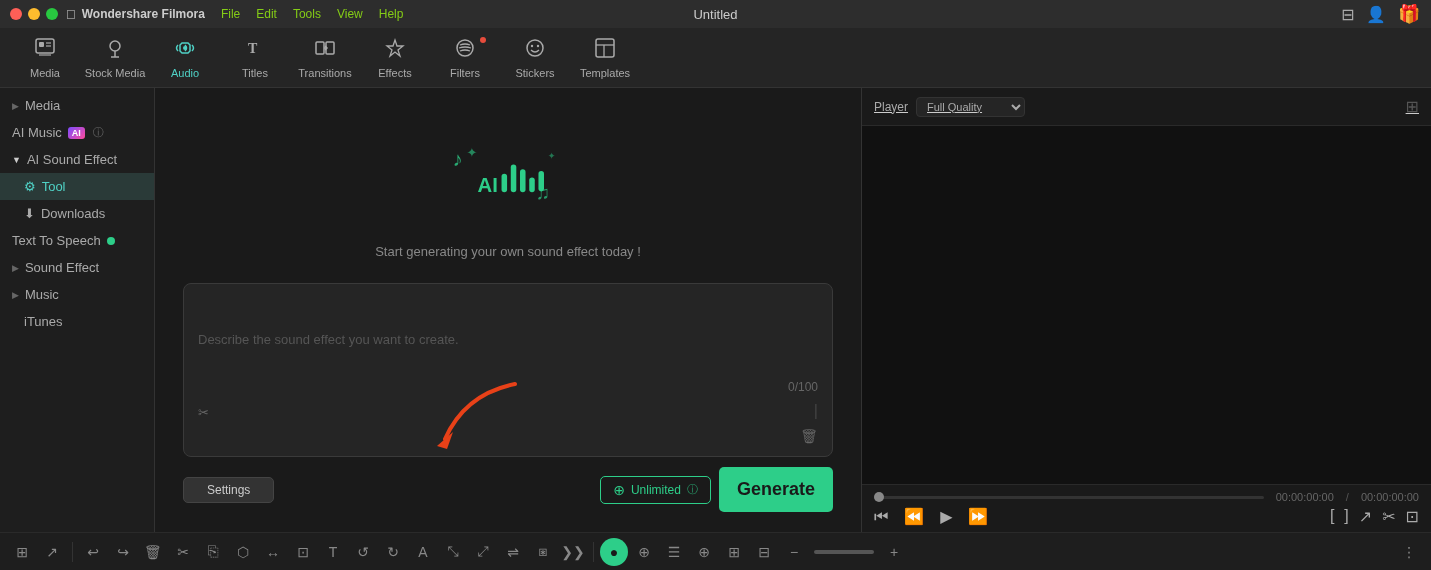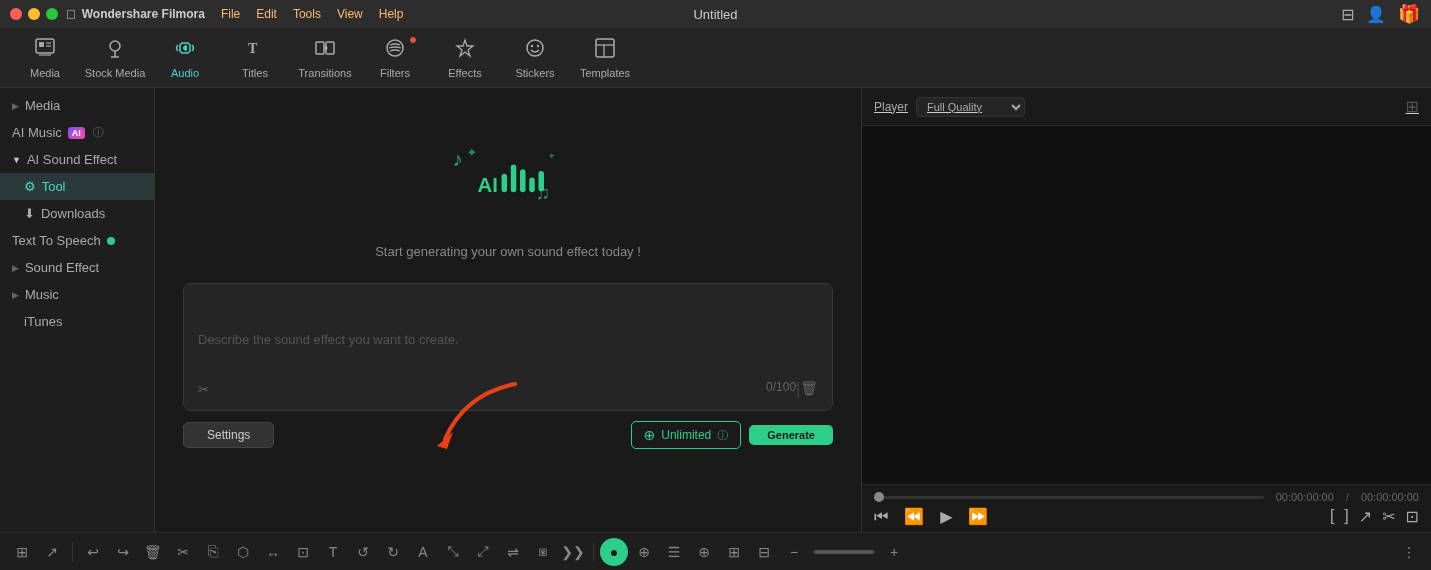--- a/index.html
+++ b/index.html
@@ -50,21 +50,21 @@
       color: #ccc;
       font-weight: 600;
     }
     .menu-items {
       display: flex;
       gap: 16px;
       margin-left: 16px;
     }
     .menu-item {
       font-size: 12px;
-      color: #fdba74;
+      color: #84cc16;
       cursor: pointer;
     }
     .title-center {
       position: absolute;
       left: 50%;
       transform: translateX(-50%);
       font-size: 13px;
       color: #ccc;
     }
     .title-bar-right {
@@ -239,22 +239,23 @@
     }
     .text-input::placeholder { color: #555; }
     .input-footer {
       display: flex;
       align-items: center;
       justify-content: space-between;
       margin-top: 8px;
     }
     .input-right {
       display: flex;
-      align-items: flex-start;
-      gap: 0;
+      align-items: flex-end;
+      gap: 8px;
+      flex-direction: column;
     }
     .char-count {
       font-size: 12px;
       color: #666;
     }
     .trash-icon {
       color: #666;
       cursor: pointer;
       font-size: 14px;
     }
@@ -276,23 +277,23 @@
       color: #2dce89;
       padding: 5px 12px;
       border-radius: 5px;
       font-size: 12px;
       cursor: pointer;
     }
     .generate-btn {
       background: #2dce89;
       color: #1a1a1a;
       border: none;
-      padding: 4px 18px;
+      padding: 12px 18px;
       border-radius: 5px;
-      font-size: 11px;
+      font-size: 18px;
       font-weight: 600;
       cursor: pointer;
     }
 
     
     .player-panel {
       width: 570px;
       background: #1a1a1a;
       border-left: 1px solid #333;
       display: flex;
@@ -464,39 +465,39 @@
     <span class="toolbar-icon">
       <svg width="22" height="22" viewBox="0 0 22 22" fill="none">
         <rect x="2" y="5" width="8" height="12" rx="1" stroke="#aaa" stroke-width="1.5" fill="none"></rect>
         <rect x="12" y="5" width="8" height="12" rx="1" stroke="#aaa" stroke-width="1.5" fill="none"></rect>
         <path d="M10 11 L12 11" stroke="#aaa" stroke-width="1.5"></path>
         <path d="M11 9 L13 11 L11 13" stroke="#aaa" stroke-width="1.5" fill="none"></path>
       </svg>
     </span>
     <span class="toolbar-label">Transitions</span>
   </div>
+  <div class="toolbar-item">
+    <span class="toolbar-icon">
+      <svg width="22" height="22" viewBox="0 0 22 22" fill="none">
+        <polygon points="11,3 13,9 19,9 14,13 16,19 11,15 6,19 8,13 3,9 9,9" stroke="#aaa" stroke-width="1.3" fill="none"></polygon>
+      </svg>
+    </span>
+    <span class="toolbar-label">Effects</span>
+  </div>
   <div class="toolbar-item" style="position:relative">
     <span class="dot-badge"></span>
     <span class="toolbar-icon">
       <svg width="22" height="22" viewBox="0 0 22 22" fill="none">
         <circle cx="11" cy="11" r="8" stroke="#aaa" stroke-width="1.5" fill="none"></circle>
         <path d="M6 8 Q11 6 16 8" stroke="#aaa" stroke-width="1.3" fill="none"></path>
         <path d="M5 11 Q11 9 17 11" stroke="#aaa" stroke-width="1.3" fill="none"></path>
         <path d="M6 14 Q11 12 16 14" stroke="#aaa" stroke-width="1.3" fill="none"></path>
       </svg>
     </span>
     <span class="toolbar-label">Filters</span>
-  </div>
-  <div class="toolbar-item">
-    <span class="toolbar-icon">
-      <svg width="22" height="22" viewBox="0 0 22 22" fill="none">
-        <polygon points="11,3 13,9 19,9 14,13 16,19 11,15 6,19 8,13 3,9 9,9" stroke="#aaa" stroke-width="1.3" fill="none"></polygon>
-      </svg>
-    </span>
-    <span class="toolbar-label">Effects</span>
   </div>
   <div class="toolbar-item">
     <span class="toolbar-icon">
       <svg width="22" height="22" viewBox="0 0 22 22" fill="none">
         <circle cx="11" cy="11" r="8" stroke="#aaa" stroke-width="1.5" fill="none"></circle>
         <circle cx="8" cy="9" r="1.2" fill="#aaa"></circle>
         <circle cx="14" cy="9" r="1.2" fill="#aaa"></circle>
         <path d="M7 13 Q11 17 15 13" stroke="#aaa" stroke-width="1.3" fill="none"></path>
       </svg>
     </span>

